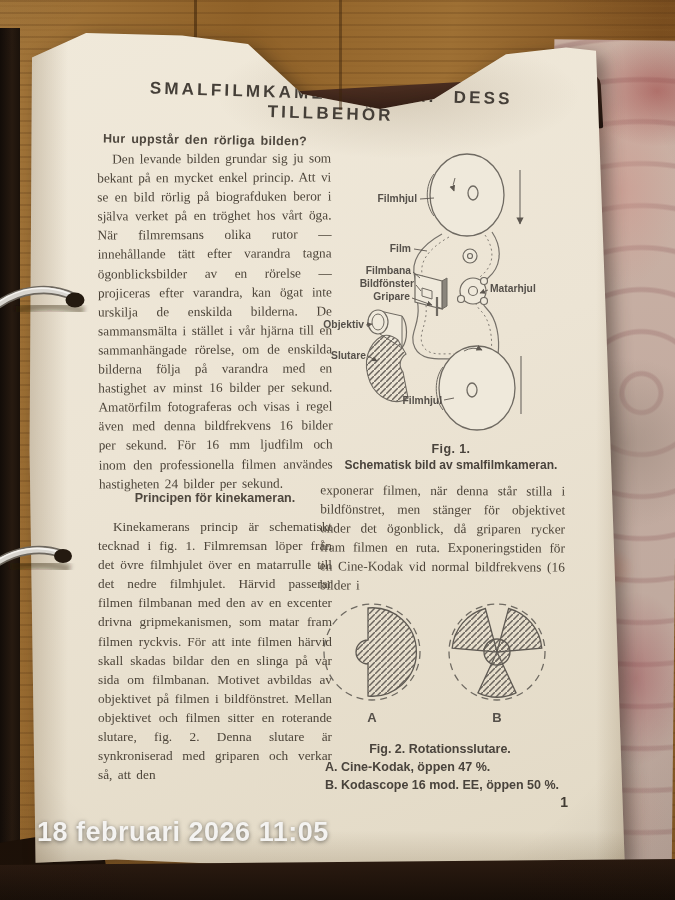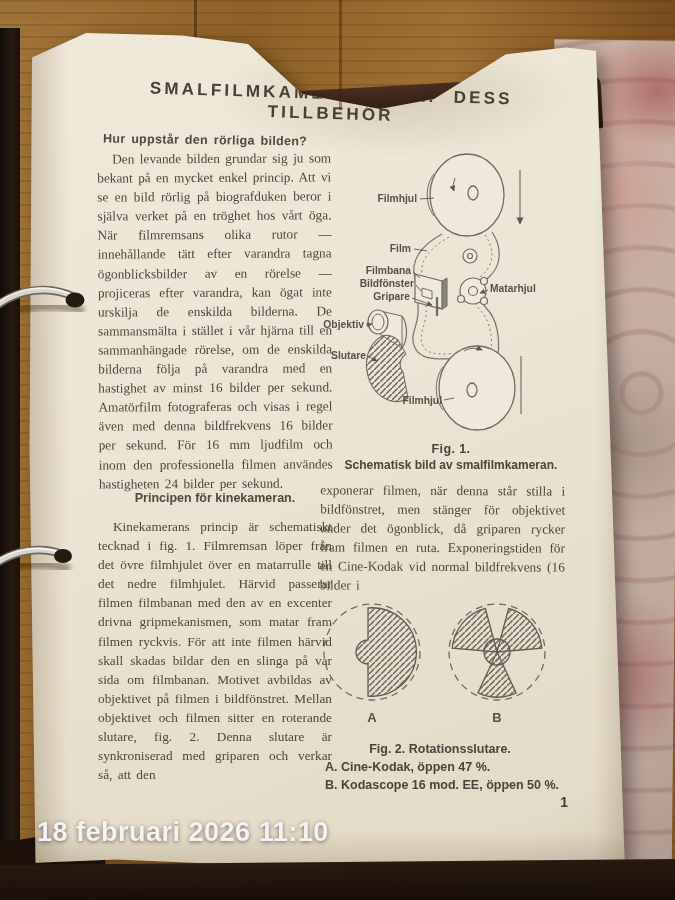--- a/index.html
+++ b/index.html
@@ -218,15 +218,15 @@
     </g>
     <g>
       <path d="M 10,568 C 30,562 50,563 70,569" stroke="rgba(40,25,12,.38)" stroke-width="9" fill="none" filter="url(#soft)"></path>
       <path d="M -8,566 C 14,550 40,546 62,554" stroke="#6d675e" stroke-width="8.5" fill="none"></path>
       <path d="M -8,566 C 14,550 40,546 62,554" stroke="#d8d5cf" stroke-width="5" fill="none"></path>
       <path d="M -7,563 C 14,548 38,545 59,552" stroke="#f4f2ee" stroke-width="1.6" fill="none"></path>
       <ellipse cx="63" cy="556" rx="9" ry="7" fill="#241a10"></ellipse>
     </g>
   </svg>
 
-  <div class="timestamp">18 februari 2026 11:10</div>
+  <div class="timestamp">18 februari 2026 11:05</div>
   <div class="vignette"></div>
 </div>
 
 </body></html>

